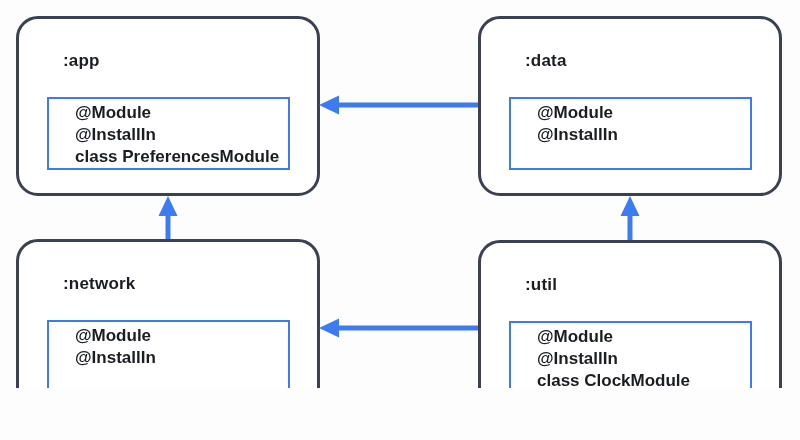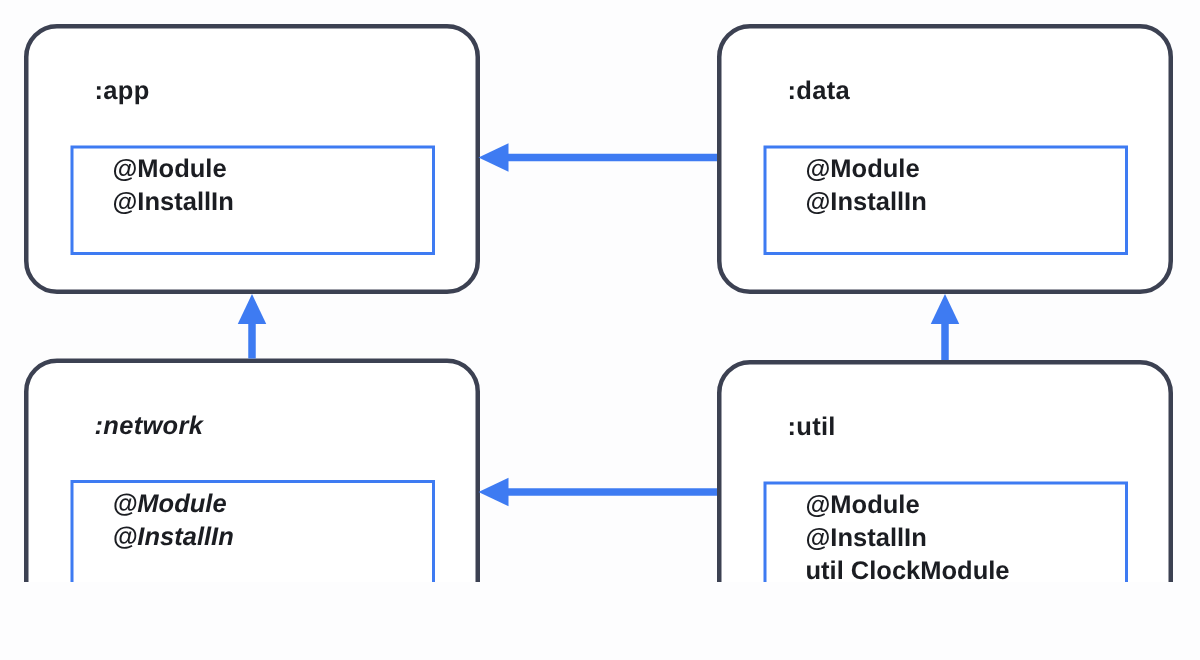--- a/index.html
+++ b/index.html
@@ -19,21 +19,21 @@
     position: absolute;
     width: 304px;
     height: 180px;
     box-sizing: border-box;
     background: #FFFFFF;
     border: 3px solid #3C4152;
     border-radius: 22px;
   }
   #m-app     { left: 16px;  top: 16px;  }
   #m-data    { left: 478px; top: 16px; padding-left: 19px;  }
-  #m-network { left: 16px;  top: 239px; height: 178px; font-style: italic; }
+  #m-network { left: 16px;  top: 239px; height: 178px; }
   #m-util    { left: 478px; top: 240px; height: 178px; }
 
   .module-title {
     position: absolute;
     left: 44px;
     top: 32px;
     font-size: 17px;
     font-weight: 700;
     letter-spacing: 0.2px;
     color: #1B1D22;
@@ -67,20 +67,21 @@
 </head>
 <body>
 
 <div class="canvas">
 
   <div class="module" id="m-app">
     <div class="module-title">:app</div>
     <div class="code-box">
       <div class="code-line">@Module</div>
       <div class="code-line">@InstallIn</div>
+      <div class="code-line">class PreferencesModule</div>
     </div>
   </div>
 
   <div class="module" id="m-data">
     <div class="module-title">:data</div>
     <div class="code-box">
       <div class="code-line">@Module</div>
       <div class="code-line">@InstallIn</div>
     </div>
   </div>
@@ -91,21 +92,21 @@
       <div class="code-line">@Module</div>
       <div class="code-line">@InstallIn</div>
     </div>
   </div>
 
   <div class="module" id="m-util">
     <div class="module-title">:util</div>
     <div class="code-box">
       <div class="code-line">@Module</div>
       <div class="code-line">@InstallIn</div>
-      <div class="code-line">util ClockModule</div>
+      <div class="code-line">class ClockModule</div>
     </div>
   </div>
 
   <svg class="arrows" width="800" height="440" viewBox="0 0 800 440">
     <g>
       <line x1="478" y1="105" x2="337" y2="105" stroke="#3E7BF2" stroke-width="5"></line>
       <polygon points="319,105 339,95.5 339,114.5" fill="#3E7BF2"></polygon>
     </g>
     <g>
       <line x1="478" y1="328" x2="337" y2="328" stroke="#3E7BF2" stroke-width="5"></line>

